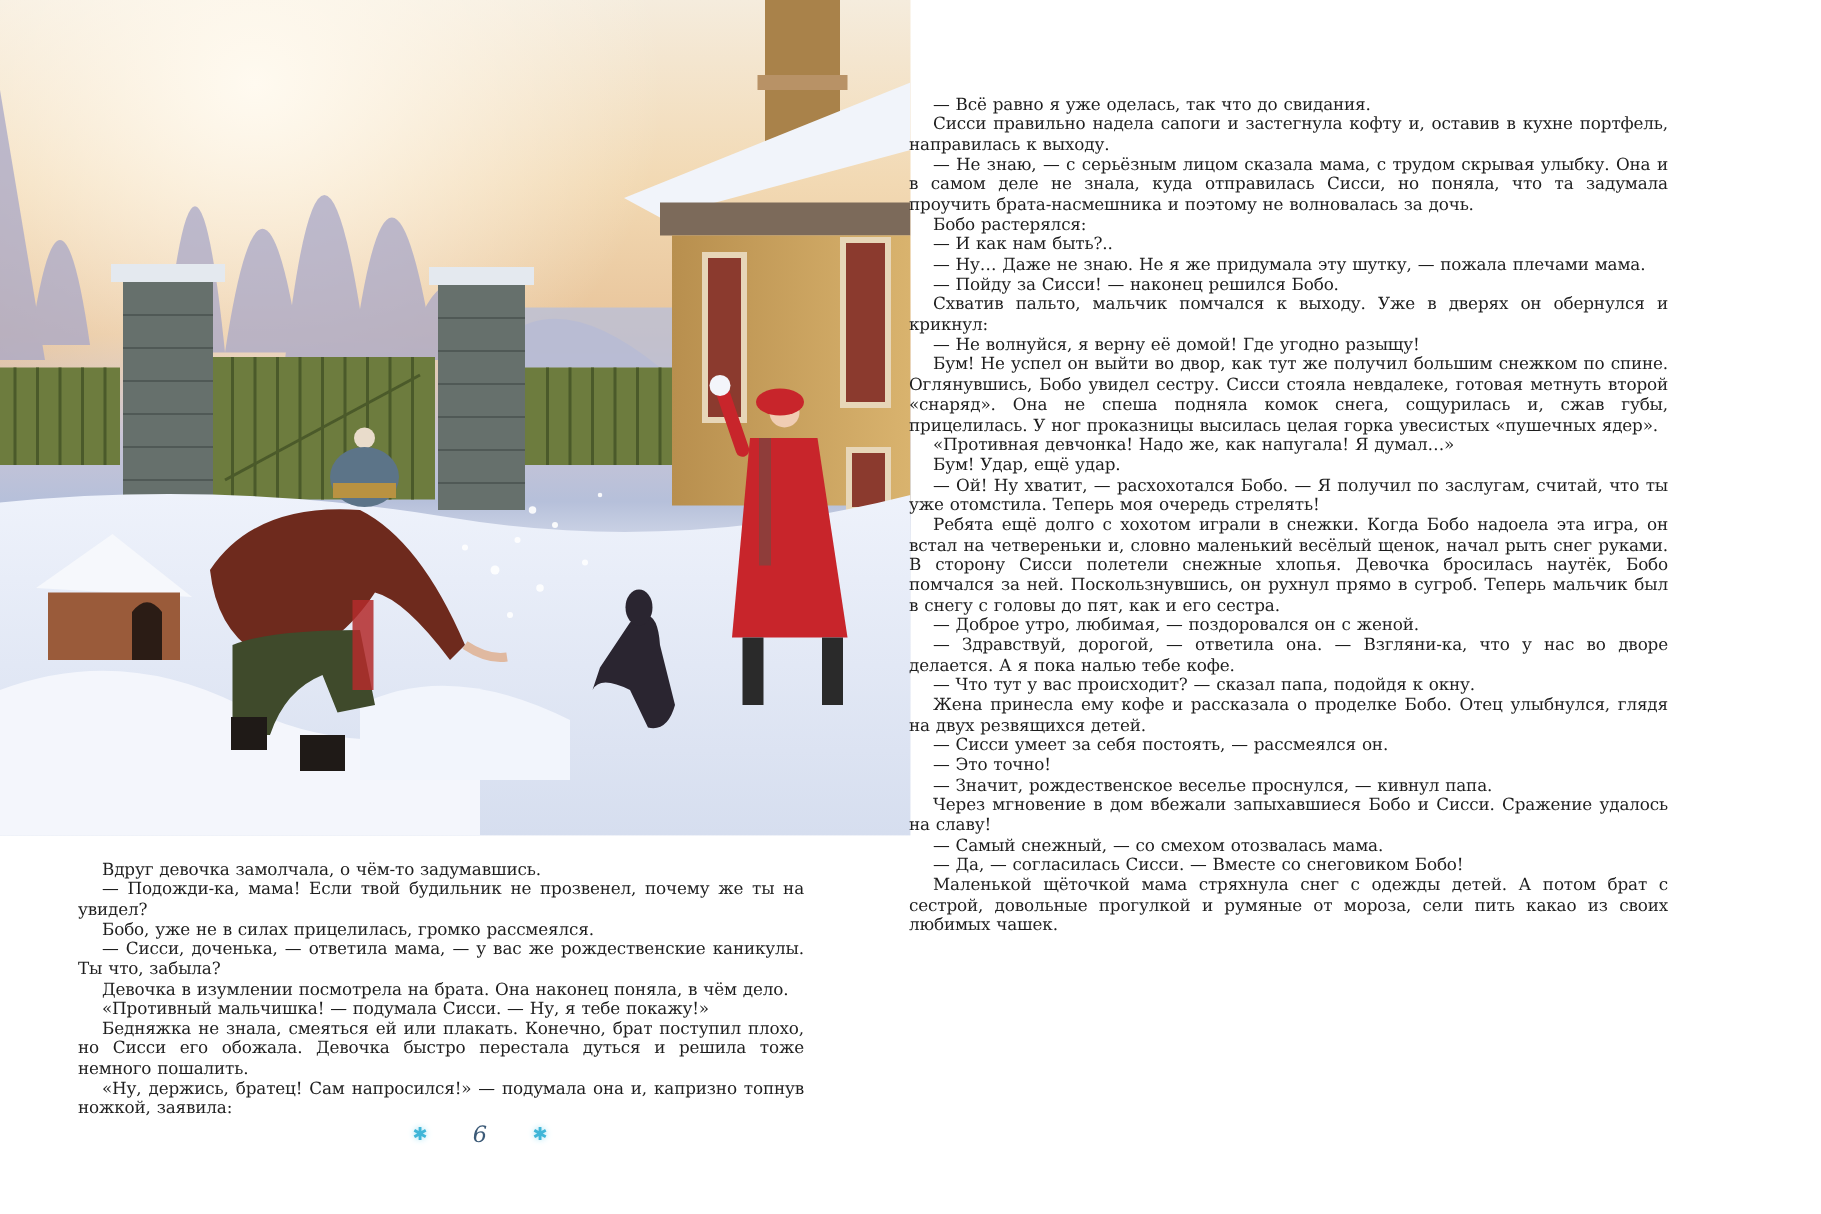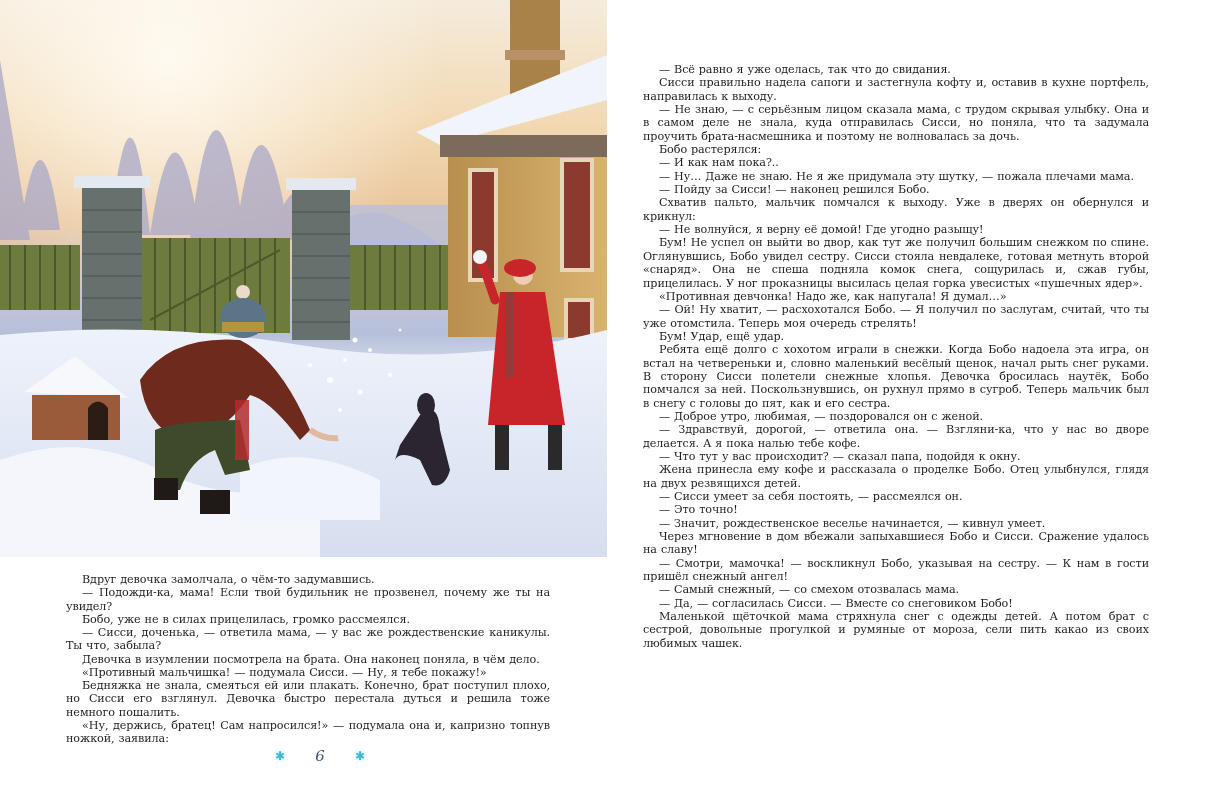--- a/index.html
+++ b/index.html
@@ -11,22 +11,22 @@
   .illustration {
     position:absolute; left:0; top:0; width:607px; height:557px; overflow:hidden;
     background:linear-gradient(180deg,#f5ecdd 0%,#f2d9b3 22%,#e8c49a 40%,#c9c4d6 52%,#b6c0da 60%,#dfe4f0 68%,#eef1f8 100%);
   }
   .illustration svg { position:absolute; left:0; top:0; width:607px; height:557px; }
   .text-col {
     position:absolute; font-size:11.2px; line-height:13.35px; text-align:justify;
     letter-spacing:-0.1px; word-spacing:0.5px;
   }
   .text-col p { margin:0; text-indent:16px; }
-  .left-col { left:66px; top:573px; width:484px; line-height:13.25px; }
-  .right-col { left:643px; top:63px; width:506px; }
+  .left-col { left:52px; top:573px; width:484px; line-height:13.25px; }
+  .right-col { left:606px; top:63px; width:506px; }
   .folio {
     position:absolute; top:744px; left:270px; width:100px; height:24px;
     display:flex; justify-content:space-between; align-items:center;
   }
   .snowflake { color:#3fb6d8; font-size:12px; width:20px; text-align:center; text-shadow:0 0 4px #9fe0f2; }
   .page-number { font-family:"DejaVu Serif",serif; font-style:italic; color:#3c5a77; font-size:15px; }
 </style>
 </head>
 <body>
 
@@ -157,52 +157,51 @@
     </svg>
   </div>
 
   <div class="text-col left-col">
     <p>Вдруг девочка замолчала, о чём-то задумавшись.</p>
     <p>— Подожди-ка, мама! Если твой будильник не прозвенел, почему же ты на увидел?</p>
     <p>Бобо, уже не в силах прицелилась, громко рассмеялся.</p>
     <p>— Сисси, доченька, — ответила мама, — у вас же рождественские каникулы. Ты что, забыла?</p>
     <p>Девочка в изумлении посмотрела на брата. Она наконец поняла, в чём дело.</p>
     <p>«Противный мальчишка! — подумала Сисси. — Ну, я тебе покажу!»</p>
-    <p>Бедняжка не знала, смеяться ей или плакать. Конечно, брат поступил плохо, но Сисси его взглянул. Девочка быстро перестала дуться и решила тоже немного пошалить.</p>
+    <p>Бедняжка не знала, смеяться ей или плакать. Конечно, брат поступил плохо, но Сисси его обожала. Девочка быстро перестала дуться и решила тоже немного пошалить.</p>
     <p>«Ну, держись, братец! Сам напросился!» — подумала она и, капризно топнув ножкой, заявила:</p>
   </div>
 
   <div class="folio">
     <span class="snowflake">✱</span>
     <span class="page-number">6</span>
     <span class="snowflake">✱</span>
   </div>
 
   <div class="text-col right-col">
     <p>— Всё равно я уже оделась, так что до свидания.</p>
     <p>Сисси правильно надела сапоги и застегнула кофту и, оставив в кухне портфель, направилась к выходу.</p>
     <p>— Не знаю, — с серьёзным лицом сказала мама, с трудом скрывая улыбку. Она и в самом деле не знала, куда отправилась Сисси, но поняла, что та задумала проучить брата-насмешника и поэтому не волновалась за дочь.</p>
     <p>Бобо растерялся:</p>
-    <p>— И как нам пока?..</p>
+    <p>— И как нам быть?..</p>
     <p>— Ну… Даже не знаю. Не я же придумала эту шутку, — пожала плечами мама.</p>
     <p>— Пойду за Сисси! — наконец решился Бобо.</p>
     <p>Схватив пальто, мальчик помчался к выходу. Уже в дверях он обернулся и крикнул:</p>
     <p>— Не волнуйся, я верну её домой! Где угодно разыщу!</p>
     <p>Бум! Не успел он выйти во двор, как тут же получил большим снежком по спине. Оглянувшись, Бобо увидел сестру. Сисси стояла невдалеке, готовая метнуть второй «снаряд». Она не спеша подняла комок снега, сощурилась и, сжав губы, прицелилась. У ног проказницы высилась целая горка увесистых «пушечных ядер».</p>
     <p>«Противная девчонка! Надо же, как напугала! Я думал…»</p>
+    <p>Бум! Удар, ещё удар.</p>
     <p>— Ой! Ну хватит, — расхохотался Бобо. — Я получил по заслугам, считай, что ты уже отомстила. Теперь моя очередь стрелять!</p>
-    <p>Бум! Удар, ещё удар.</p>
     <p>Ребята ещё долго с хохотом играли в снежки. Когда Бобо надоела эта игра, он встал на четвереньки и, словно маленький весёлый щенок, начал рыть снег руками. В сторону Сисси полетели снежные хлопья. Девочка бросилась наутёк, Бобо помчался за ней. Поскользнувшись, он рухнул прямо в сугроб. Теперь мальчик был в снегу с головы до пят, как и его сестра.</p>
     <p>— Доброе утро, любимая, — поздоровался он с женой.</p>
     <p>— Здравствуй, дорогой, — ответила она. — Взгляни-ка, что у нас во дворе делается. А я пока налью тебе кофе.</p>
     <p>— Что тут у вас происходит? — сказал папа, подойдя к окну.</p>
     <p>Жена принесла ему кофе и рассказала о проделке Бобо. Отец улыбнулся, глядя на двух резвящихся детей.</p>
     <p>— Сисси умеет за себя постоять, — рассмеялся он.</p>
     <p>— Это точно!</p>
-    <p>— Значит, рождественское веселье начинается, — кивнул умеет.</p>
+    <p>— Значит, рождественское веселье проснулся, — кивнул папа.</p>
     <p>Через мгновение в дом вбежали запыхавшиеся Бобо и Сисси. Сражение удалось на славу!</p>
-    <p>— Смотри, мамочка! — воскликнул Бобо, указывая на сестру. — К нам в гости пришёл снежный ангел!</p>
     <p>— Самый снежный, — со смехом отозвалась мама.</p>
     <p>— Да, — согласилась Сисси. — Вместе со снеговиком Бобо!</p>
     <p>Маленькой щёточкой мама стряхнула снег с одежды детей. А потом брат с сестрой, довольные прогулкой и румяные от мороза, сели пить какао из своих любимых чашек.</p>
   </div>
 
 </div>
 
 </body></html>

